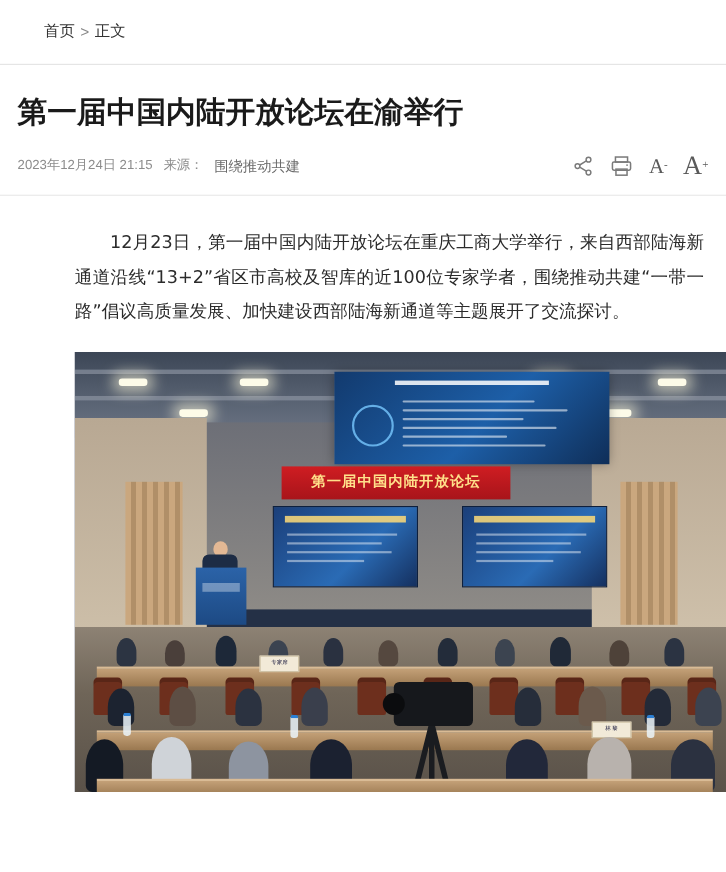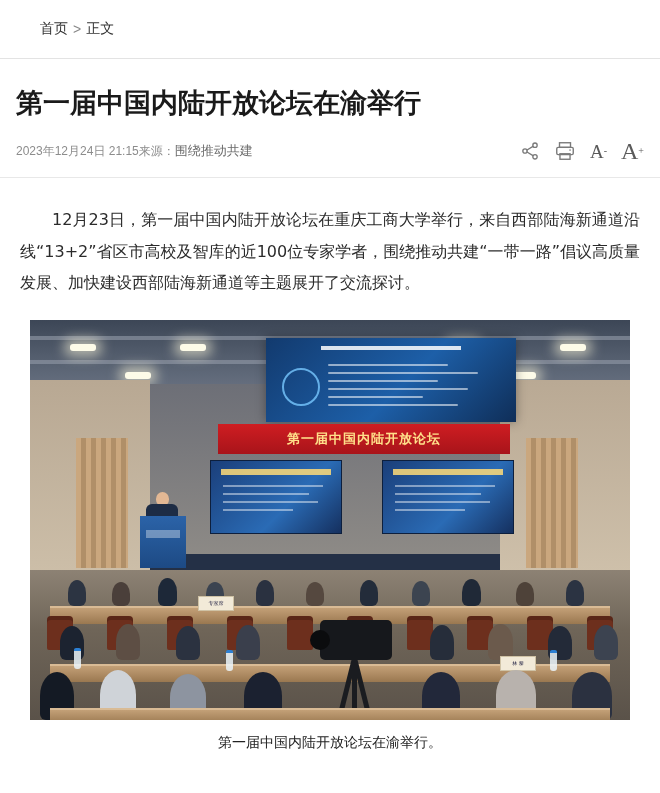--- a/index.html
+++ b/index.html
@@ -88,23 +88,24 @@
 
   .meta-row {
     display: flex;
     align-items: center;
     justify-content: space-between;
     padding: 18px 16px 0 16px;
     box-sizing: border-box;
   }
   .meta-left {
     display: flex;
-    align-items: center;
+    align-items: flex-start;
     font-size: 12px;
     color: #8c8c8c;
+    gap: 10px;
   }
   .meta-left .source-name {
     color: #6b6b6b;
     font-size: 13px;
   }
   .meta-right {
     display: flex;
     align-items: center;
     gap: 14px;
     color: #7a7a7a;
@@ -126,20 +127,21 @@
 
   .meta-rule {
     height: 1px;
     background: #e8e8e8;
     margin: 14px 0 0 0;
   }
 
   
   .body-wrap {
     padding: 26px 20px 0 20px;
+    margin-left: 48px;
   }
   .para {
     font-size: 16px;
     line-height: 1.95;
     color: #2b2b2b;
     text-indent: 2em;
     margin: 0;
     text-align: justify;
     font-family: "DejaVu Sans", "Liberation Sans", sans-serif;
   }
@@ -201,21 +203,21 @@
   .proj-top .title-s {
     position: absolute; left: 55px; top: 8px; width: 140px; height: 4px;
     background: rgba(255,255,255,.85);
   }
   .proj-top .globe {
     position: absolute; left: 16px; top: 30px; width: 34px; height: 34px;
     border-radius: 50%; border: 2px solid rgba(120,200,255,.8);
   }
   
   .banner {
-    position: absolute; left: 188px; top: 104px; width: 292px; height: 30px;
+    position: absolute; left: 188px; top: 104px; width: 208px; height: 30px;
     background: linear-gradient(180deg,#cf1d22,#a8141a);
     color: #ffe08a; font-size: 13px; font-weight: bold; line-height: 30px;
     text-align: center; letter-spacing: 1px;
     font-family: "DejaVu Sans","Liberation Sans",sans-serif;
   }
   
   .side-screen {
     position: absolute; top: 140px; width: 130px; height: 72px;
     background: linear-gradient(135deg,#1b3f7a,#2a6bb5 60%,#15305f);
     border: 1px solid #0d1f3d;
@@ -463,15 +465,14 @@
         <div class="person" style="left:10px;top:4px;width:34px;height:48px;background:#141a24;"></div>
         <div class="person" style="left:70px;top:2px;width:36px;height:50px;background:#cfd3d8;"></div>
         <div class="person" style="left:140px;top:6px;width:36px;height:46px;background:#8d94a0;"></div>
         <div class="person" style="left:214px;top:4px;width:38px;height:48px;background:#1b2130;"></div>
         <div class="person" style="left:392px;top:4px;width:38px;height:48px;background:#22283a;"></div>
         <div class="person" style="left:466px;top:2px;width:40px;height:50px;background:#b8b2ad;"></div>
         <div class="person" style="left:542px;top:4px;width:40px;height:48px;background:#2b3140;"></div>
       </div>
       <div class="desk" style="top:388px;height:14px;"></div>
     </div>
-    <div class="figcaption">第一届中国内陆开放论坛在渝举行。</div>
   </div>
 </div>
 
 </body></html>

